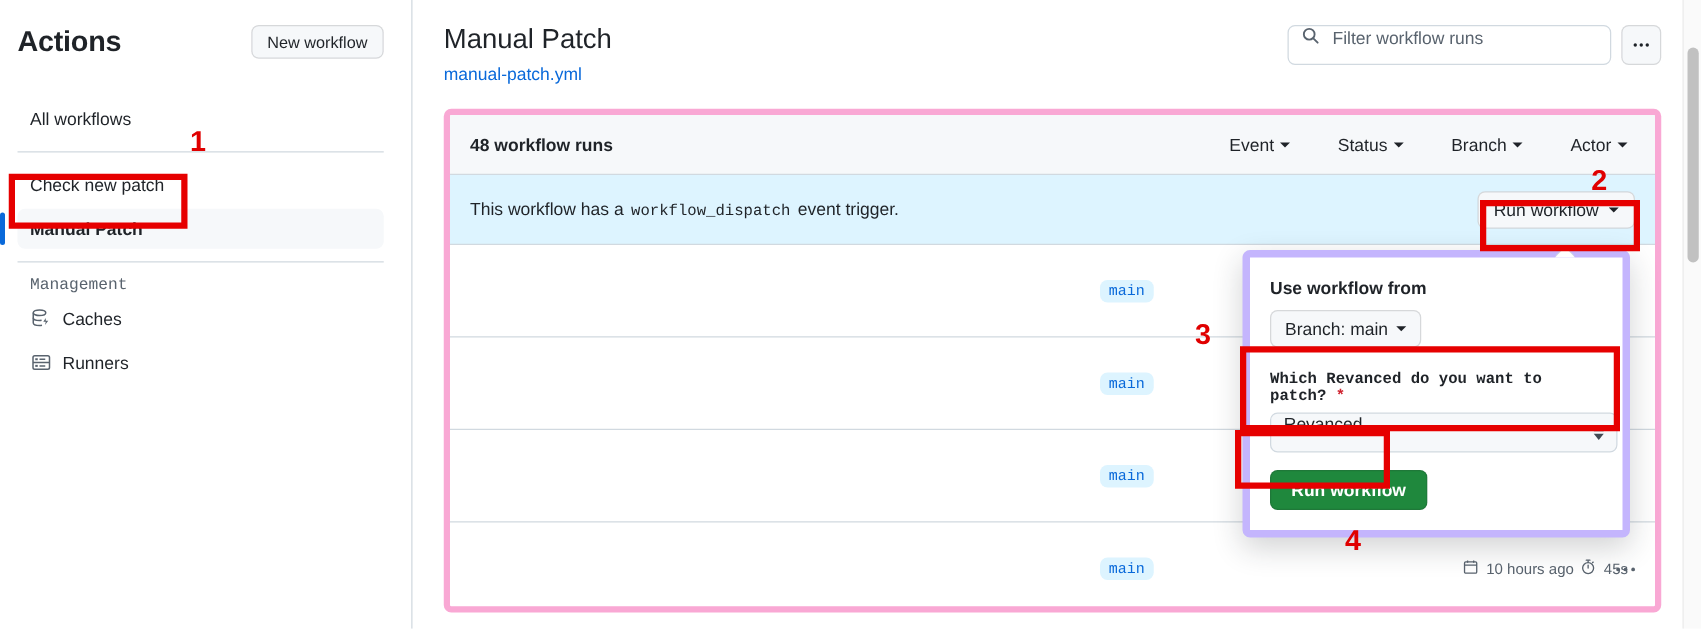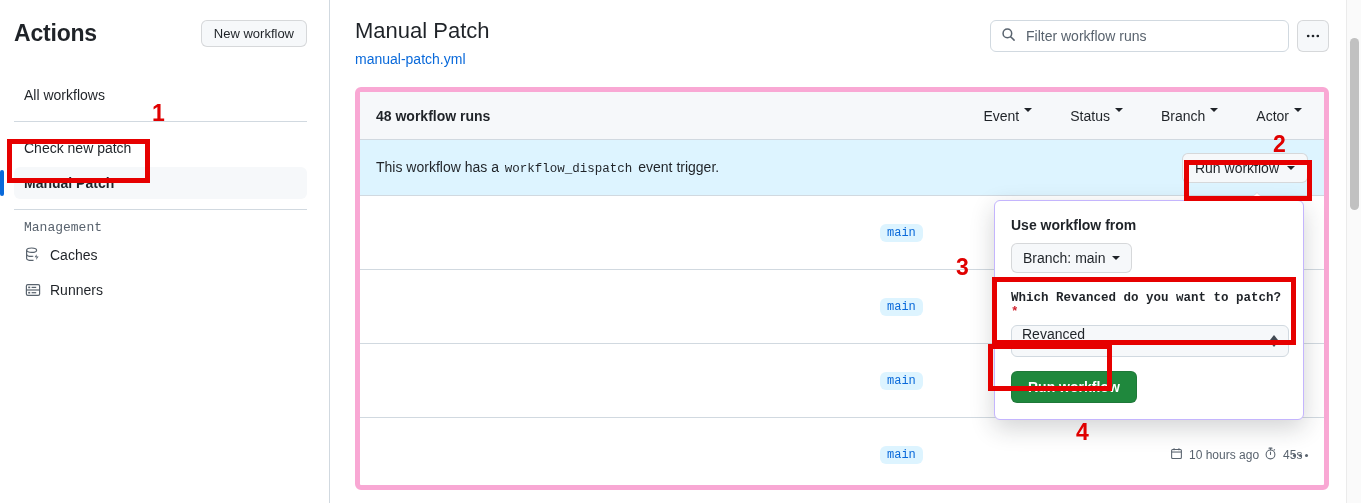--- a/index.html
+++ b/index.html
@@ -100,22 +100,22 @@
     font-size: 22px; font-weight: 400; color: #1f2328; margin: 0;
     line-height: 1.2;
   }
   .page-sub-link {
     display: inline-block; margin-top: 7px;
     font-size: 14px; color: #0969da; text-decoration: none; cursor: pointer;
   }
 
   .head-right { display: flex; align-items: center; gap: 8px; padding-top: 2px; }
   .search-box {
-    display: flex; align-items: center;
-    width: 299px; height: 32px;
+    display: flex; align-items: flex-start;
+    width: 259px; height: 32px;
     background: #fff;
     border: 1px solid #d1d9e0;
     border-radius: 6px;
     padding: 0 10px;
   }
   .search-box svg { flex: none; color: #59636e; }
   .search-input {
     border: none; outline: none; background: transparent;
     font-family: "Liberation Sans", sans-serif;
     font-size: 14px; color: #1f2328;
@@ -144,21 +144,21 @@
   .runs-header {
     display: flex; align-items: center; justify-content: space-between;
     height: 48px;
     padding: 0 16px;
     background: #f6f8fa;
     border-bottom: 1px solid #d1d9e0;
   }
   .runs-count { font-size: 14px; font-weight: 600; color: #1f2328; }
   .filters { display: flex; align-items: center; gap: 26px; }
   .filter-btn {
-    display: inline-flex; align-items: flex-start; gap: 5px;
+    display: inline-flex; align-items: center; gap: 5px;
     font-size: 14px; color: #1f2328; cursor: pointer;
     background: none; border: none;
     font-family: "Liberation Sans", sans-serif;
   }
   .caret {
     width: 0; height: 0;
     border-left: 4px solid transparent;
     border-right: 4px solid transparent;
     border-top: 4px solid #1f2328;
     display: inline-block;
@@ -224,21 +224,21 @@
     width: 3px; height: 3px; border-radius: 50%;
     background: #59636e; display: block;
   }
 
   
   .dispatch-panel {
     position: absolute;
     left: 994px; top: 200px;
     width: 310px;
     background: #fff;
-    border: 1px solid #c4b5fd;
+    border: 6px solid #c4b5fd;
     border-radius: 6px;
     box-shadow: 0 8px 24px rgba(31,35,40,0.2);
     z-index: 40;
     padding: 16px;
   }
   .dispatch-panel::before {
     content: "";
     position: absolute;
     top: -8px; right: 38px;
     width: 0; height: 0;

